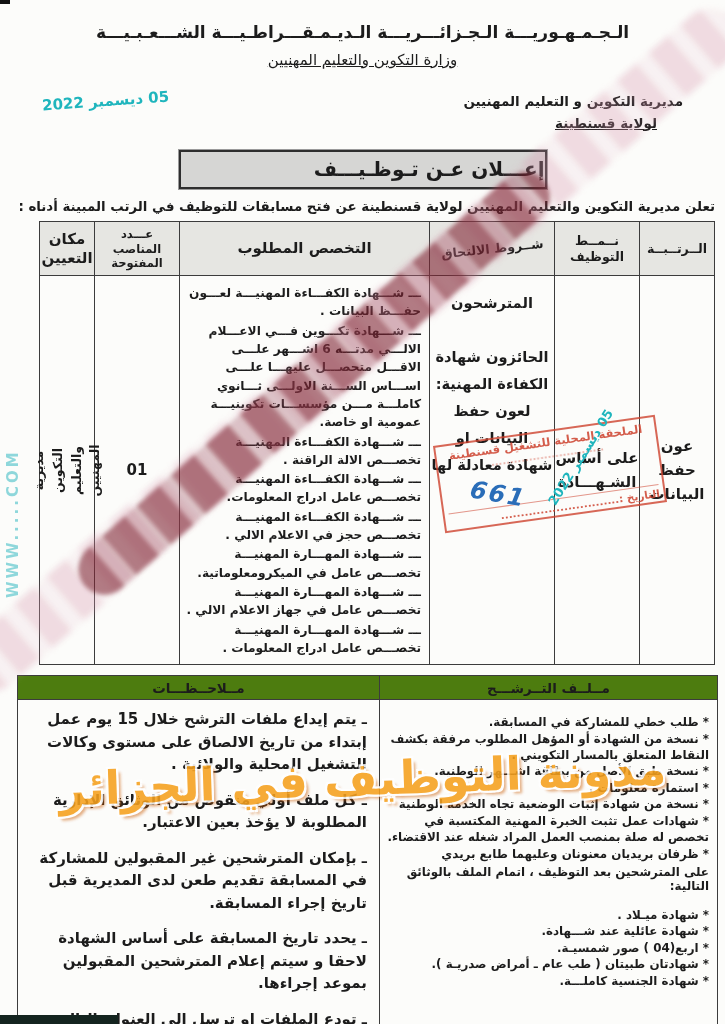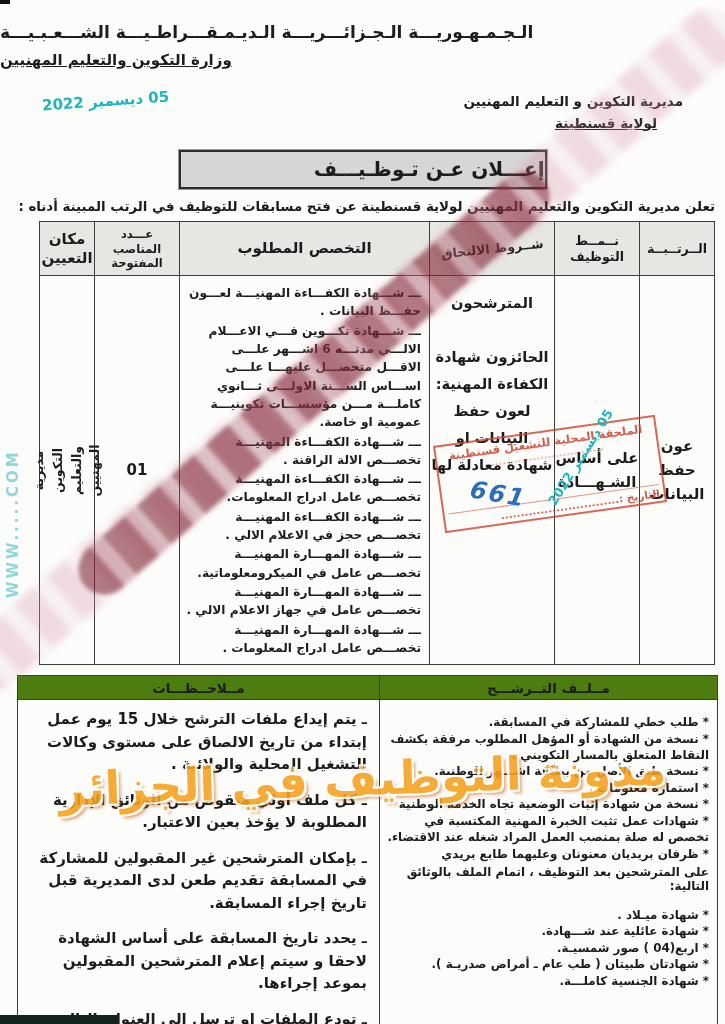--- a/index.html
+++ b/index.html
@@ -4,23 +4,23 @@
 <style>
   * { margin:0; padding:0; box-sizing:border-box; }
   html,body { background:#888; }
   .page {
     position:relative; width:725px; height:1024px; margin:0 auto;
     background:#fcfcfa; overflow:hidden;
     font-family:"DejaVu Sans", sans-serif;
     color:#1c1c1c; direction:rtl;
   }
   
-  .hdr { padding-top:22px; text-align:left; }
+  .hdr { padding-top:22px; text-align:center; }
   .republic { font-size:17px; font-weight:bold; letter-spacing:1px; }
-  .ministry { font-size:15px; font-weight:bold; text-decoration:underline; margin-top:9px; }
+  .ministry { font-size:15px; font-weight:normal; text-decoration:underline; margin-top:9px; }
   .dirblock { text-align:right; margin:22px 42px 0 0; font-weight:bold; font-size:13.5px; line-height:1.6; }
   .dirblock .u { text-decoration:underline; margin-right:26px; }
   .date-stamp-top {
     position:absolute; left:42px; top:92px; color:#1fb5bd; font-weight:bold;
     font-size:15px; transform:rotate(-4deg); letter-spacing:2px; direction:rtl;
   }
   
   .title-box {
     width:368px; margin:16px auto 0; background:#d6d6d4;
     border:2px solid #2e2e2e; box-shadow:0 0 0 1px #9a9a9a;

